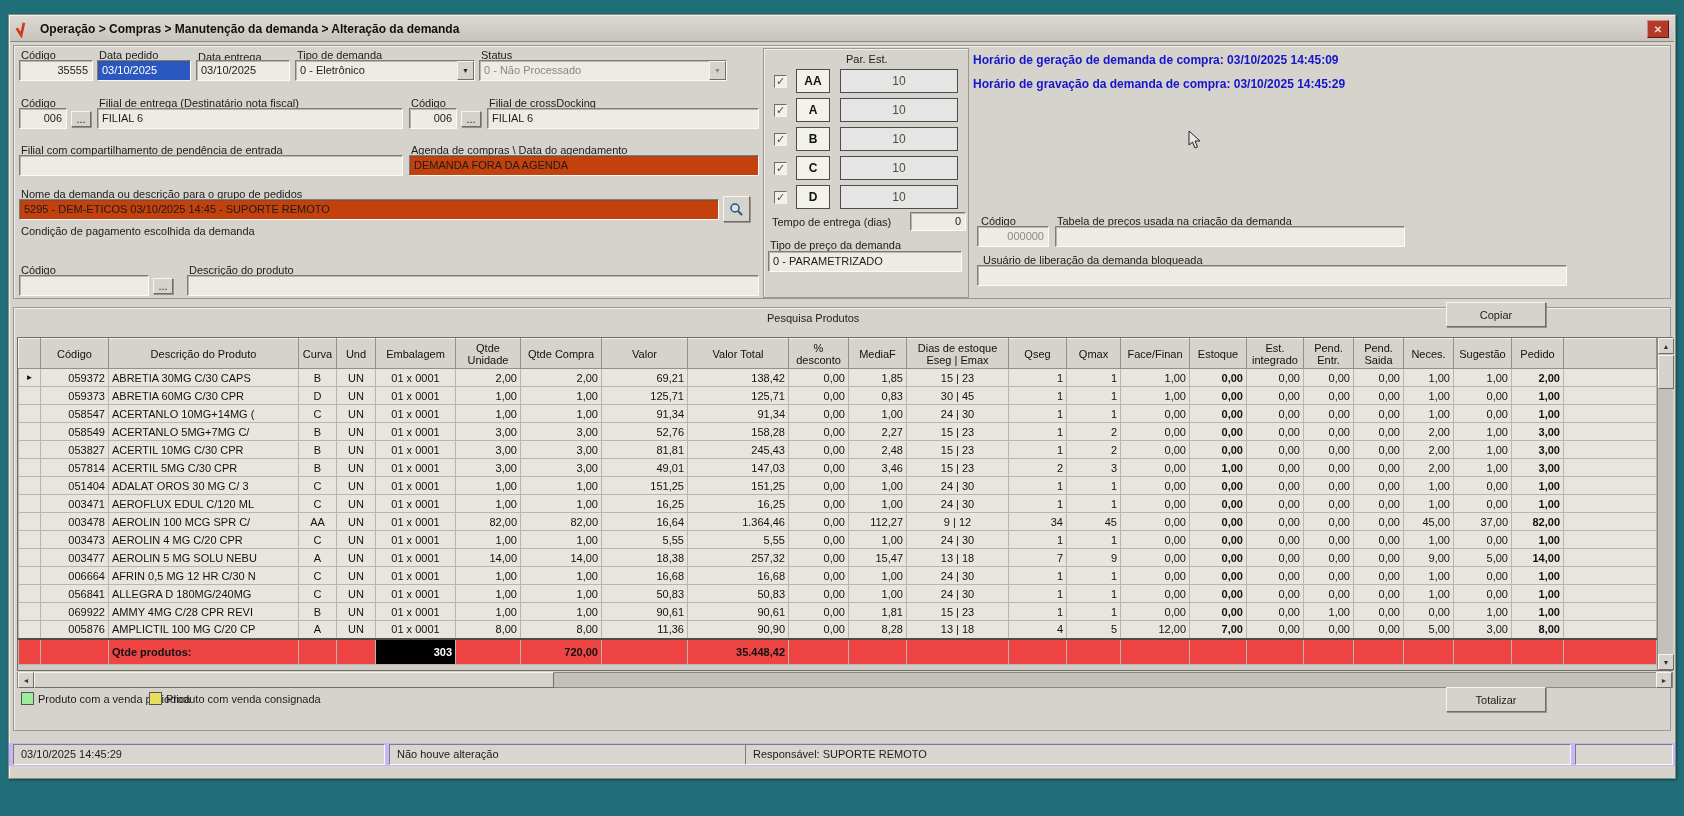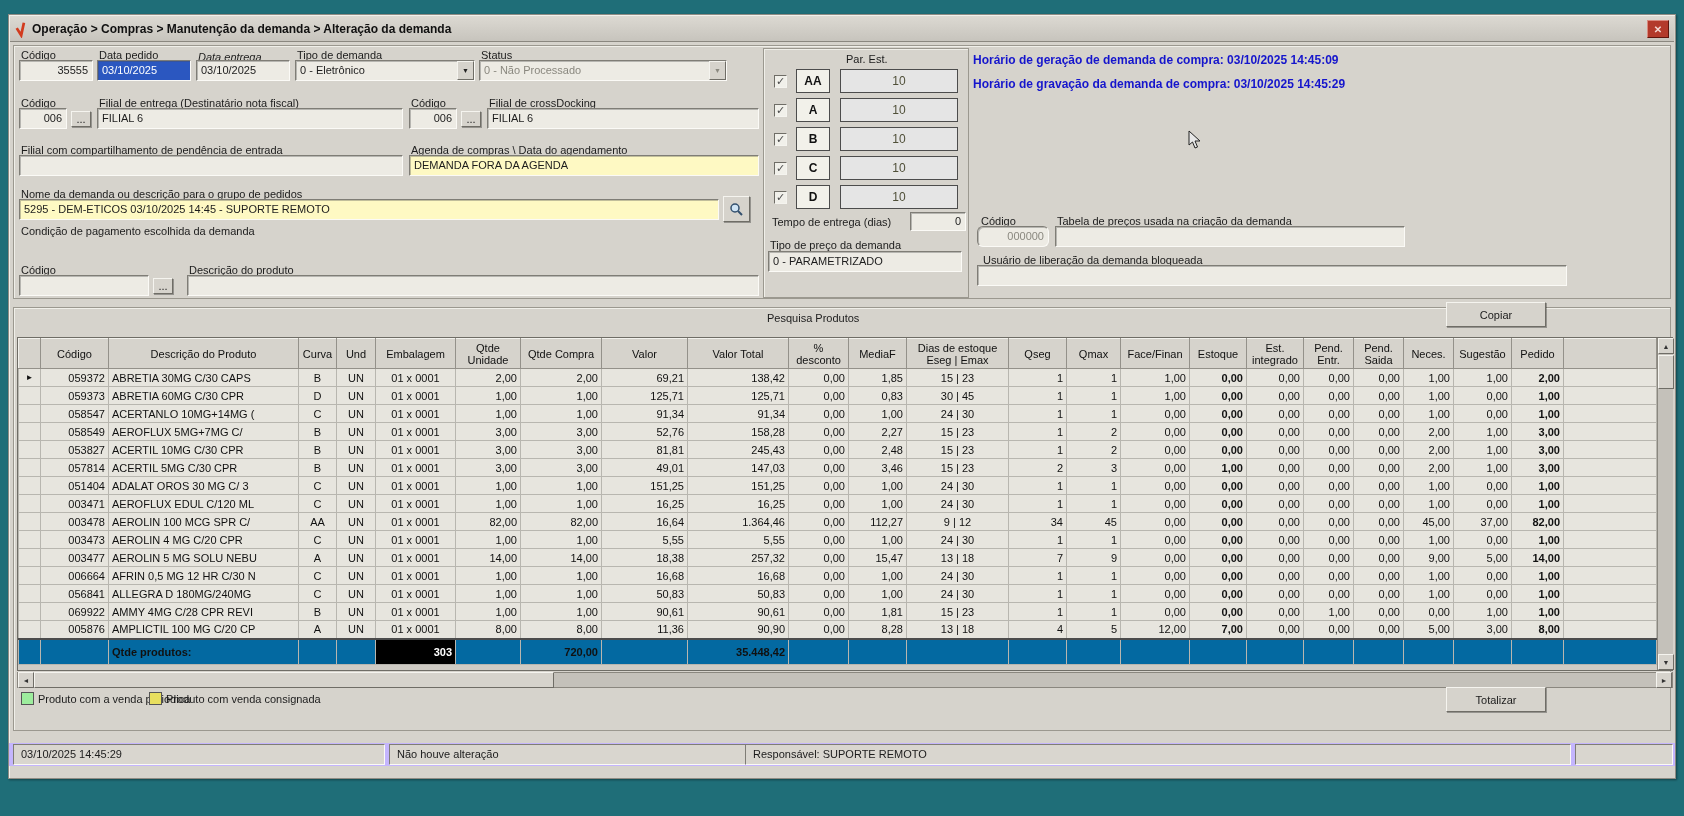--- a/index.html
+++ b/index.html
@@ -3,31 +3,31 @@
 <meta charset="utf-8">
 <style>
   html,body{margin:0;padding:0;width:1684px;height:816px;overflow:hidden;}
   body{background:#1f6e78;font-family:"Liberation Sans",sans-serif;position:relative;}
   *{box-sizing:border-box;}
   .win{position:absolute;left:8px;top:14px;width:1668px;height:765px;background:#d6d3cc;
        border:1px solid #8f8c84;box-shadow:inset 1px 1px 0 #f2f1ec, 1px 1px 2px rgba(0,0,0,.4);}
   
   .titlebar{position:absolute;left:1px;top:1px;right:1px;height:26px;background:linear-gradient(#dcd9d2,#c7c4bd);
             border-bottom:1px solid #8a877f;display:flex;align-items:center;padding:0 4px;}
-  .title-text{font-size:12px;font-weight:bold;color:#101010;}
+  .title-text{font-size:12px;font-weight:bold;color:#101010;margin-left:8px;}
   .logo{width:18px;height:18px;flex:0 0 auto;}
   .close-btn{position:absolute;right:5px;top:4px;width:22px;height:18px;background:#b33a2b;color:#f4d9d4;
              border:1px solid;border-color:#d98a7f #5e150c #5e150c #d98a7f;font-size:10px;font-weight:bold;
              display:flex;align-items:center;justify-content:center;cursor:pointer;}
   
   .lbl{position:absolute;font-size:11px;color:#1c1c1c;white-space:nowrap;}
   .fld{position:absolute;height:21px;background:#edebe4;border:1px solid;border-color:#7f7d76 #fbfaf6 #fbfaf6 #7f7d76;
        box-shadow:inset 1px 1px 0 rgba(80,80,80,.35);font-size:11px;line-height:18px;padding:0 4px;color:#1c1c1c;
        overflow:hidden;white-space:nowrap;}
-  .fld.yellow{background:#fef9c3;}
+  .fld.yellow{background:#c2410c;}
   .fld.right{text-align:right;}
   .fld.sel{background:#2b57c0;color:#fff;}
   .fld.dim{color:#8a887f;}
   .combo{padding-right:18px;}
   .combo-btn{position:absolute;right:0;top:0;bottom:0;width:17px;background:#d6d3cc;border:1px solid;
              border-color:#f5f4ef #6f6d66 #6f6d66 #f5f4ef;font-size:7px;color:#222;display:flex;align-items:center;justify-content:center;}
   .combo-btn.flat{color:#8a887f;}
   .btn3d{position:absolute;background:#d6d3cc;border:1px solid;border-color:#f5f4ef #6f6d66 #6f6d66 #f5f4ef;
          box-shadow:1px 1px 0 rgba(0,0,0,.3);font-size:11px;color:#1c1c1c;display:flex;align-items:center;justify-content:center;cursor:pointer;}
   .groupbox{position:absolute;border:1px solid #9b988f;box-shadow:inset 1px 1px 0 #f0efe9;}
@@ -44,21 +44,21 @@
   .grid-area{position:absolute;left:8px;top:322px;width:1656px;height:334px;background:#cfccc5;border:1px solid #6f6d66;}
   table.grid{border-collapse:collapse;table-layout:fixed;font-size:11px;}
   table.grid th{background:#d6d3cc;border:1px solid #94918a;border-top-color:#f2f1ec;border-left-color:#f2f1ec;
                 font-weight:normal;height:30px;line-height:12px;white-space:pre-line;text-align:center;padding:0 1px;color:#111;overflow:hidden;}
   table.grid td{background:#e7e5de;border:1px solid #b8b6af;height:18px;padding:0 3px;white-space:nowrap;overflow:hidden;color:#111;}
   th.hdr-emb{background:#000;color:#fff;}
   td.gutter,th.gutter{background:#d6d3cc;border:1px solid #94918a;border-top-color:#f2f1ec;border-left-color:#f2f1ec;text-align:center;padding:0;}
   td.td-emb{background:#0e5fc5;color:#dceafb;}
   td.td-ylw{background:#eae7bd;font-weight:bold;}
   td.td-dias{white-space:pre;}
-  tr.totals td{font-weight:bold;height:26px;border-top:2px solid #4c4c4c;background:#0369a1;}
+  tr.totals td{font-weight:bold;height:26px;border-top:2px solid #4c4c4c;background:#ef4444;}
   tr.totals td.black-cell{background:#000;color:#fff;text-align:right;padding-left:14px;}
   .al-l{text-align:left;} .al-r{text-align:right;} .al-c{text-align:center;}
   
   .vscroll{position:absolute;top:0;width:16px;background:#c4c1ba;border-left:1px solid #8a877f;}
   .hscroll{position:absolute;height:16px;background:#c4c1ba;border:1px solid #8a877f;}
   .sb-btn{position:absolute;width:16px;height:16px;background:#d6d3cc;border:1px solid;
           border-color:#f5f4ef #6f6d66 #6f6d66 #f5f4ef;font-size:7px;color:#333;display:flex;align-items:center;justify-content:center;}
   .sb-thumb{position:absolute;background:#d6d3cc;border:1px solid;border-color:#f5f4ef #6f6d66 #6f6d66 #f5f4ef;}
   
   .swatch{position:absolute;width:13px;height:13px;border:1px solid #555;}
@@ -81,21 +81,21 @@
       <span>✕</span>
     </div>
   </div>
 
   <div class="groupbox" style="left:4px;top:30px;width:1658px;height:254px;"></div>
 
   <div class="lbl" style="left:12px;top:34px;">Código</div>
   <div class="fld right" style="left:10px;top:45px;width:74px;">35555</div>
   <div class="lbl" style="left:90px;top:34px;">Data pedido</div>
   <div class="fld sel" style="left:88px;top:45px;width:94px;">03/10/2025</div>
-  <div class="lbl" style="left:189px;top:36px;font-style:italic;">Data entrega</div>
+  <div class="lbl" style="left:189px;top:36px;">Data entrega</div>
   <div class="fld" style="left:187px;top:45px;width:94px;">03/10/2025</div>
   <div class="lbl" style="left:288px;top:34px;">Tipo de demanda</div>
   <div class="fld combo" style="left:286px;top:45px;width:180px;">
     <span>0 - Eletrônico</span>
     <span class="combo-btn">▼</span>
   </div>
   <div class="lbl" style="left:472px;top:34px;">Status</div>
   <div class="fld combo dim" style="left:470px;top:45px;width:248px;">
     <span>0 - Não Processado</span>
     <span class="combo-btn flat">▼</span>
@@ -166,21 +166,21 @@
     <div class="lbl" style="left:8px;top:167px;">Tempo de entrega (dias)</div>
     <div class="fld right" style="left:146px;top:163px;width:56px;height:19px;line-height:16px;">0</div>
     <div class="lbl" style="left:6px;top:190px;">Tipo de preço da demanda</div>
     <div class="fld" style="left:4px;top:202px;width:194px;">0 - PARAMETRIZADO</div>
   </div>
 
   <div class="info-line" style="left:964px;top:38px;">Horário de geração de demanda de compra: 03/10/2025 14:45:09</div>
   <div class="info-line" style="left:964px;top:62px;">Horário de gravação da demanda de compra: 03/10/2025 14:45:29</div>
 
   <div class="lbl" style="left:972px;top:200px;">Código</div>
-  <div class="fld right dim" style="left:968px;top:211px;width:72px;border-radius:6px;">000000</div>
+  <div class="fld right dim" style="left:968px;top:211px;width:72px;">000000</div>
   <div class="lbl" style="left:1048px;top:200px;">Tabela de preços usada na criação da demanda</div>
   <div class="fld" style="left:1046px;top:211px;width:350px;"></div>
   <div class="lbl" style="left:974px;top:239px;">Usuário de liberação da demanda bloqueada</div>
   <div class="fld" style="left:968px;top:250px;width:590px;"></div>
 
   <div class="groupbox" style="left:4px;top:292px;width:1658px;height:424px;"></div>
   <div class="lbl" style="left:758px;top:297px;">Pesquisa Produtos</div>
   <div class="btn3d" style="left:1437px;top:287px;width:100px;height:25px;">Copiar</div>
 
   <div class="grid-area">
@@ -320,21 +320,21 @@
             <td class="al-r">0,00</td>
             <td class="al-r">0,00</td>
             <td class="al-r">1,00</td>
             <td class="al-r">0,00</td>
             <td class="al-r td-ylw">1,00</td>
             <td></td>
           </tr>
           <tr>
             <td class="gutter"></td>
             <td class="al-r">058549</td>
-            <td class="al-l">AEROFLUX 5MG+7MG C/</td>
+            <td class="al-l">ACERTANLO 5MG+7MG C/</td>
             <td class="al-c">B</td>
             <td class="al-c">UN</td>
             <td class="al-c td-emb">01 x 0001</td>
             <td class="al-r">3,00</td>
             <td class="al-r">3,00</td>
             <td class="al-r">52,76</td>
             <td class="al-r">158,28</td>
             <td class="al-r">0,00</td>
             <td class="al-r">2,27</td>
             <td class="al-c td-dias">15  |  23</td>

